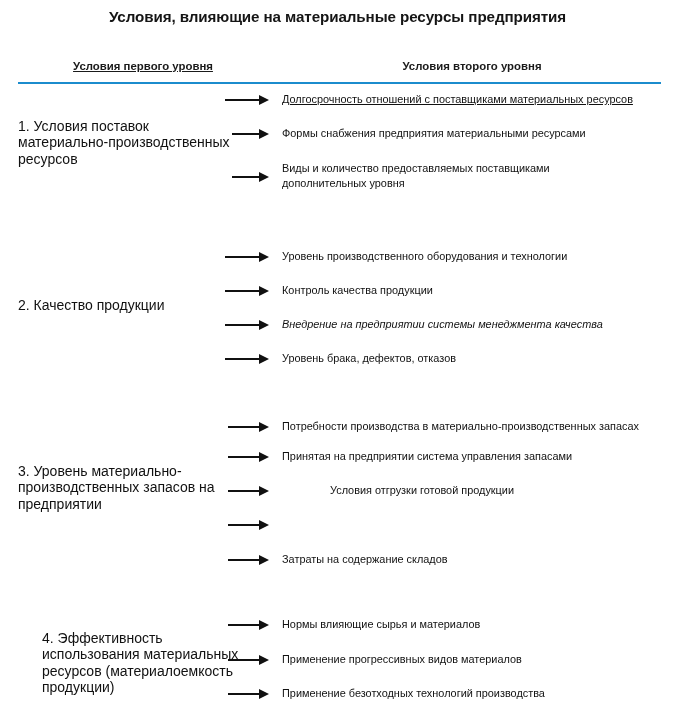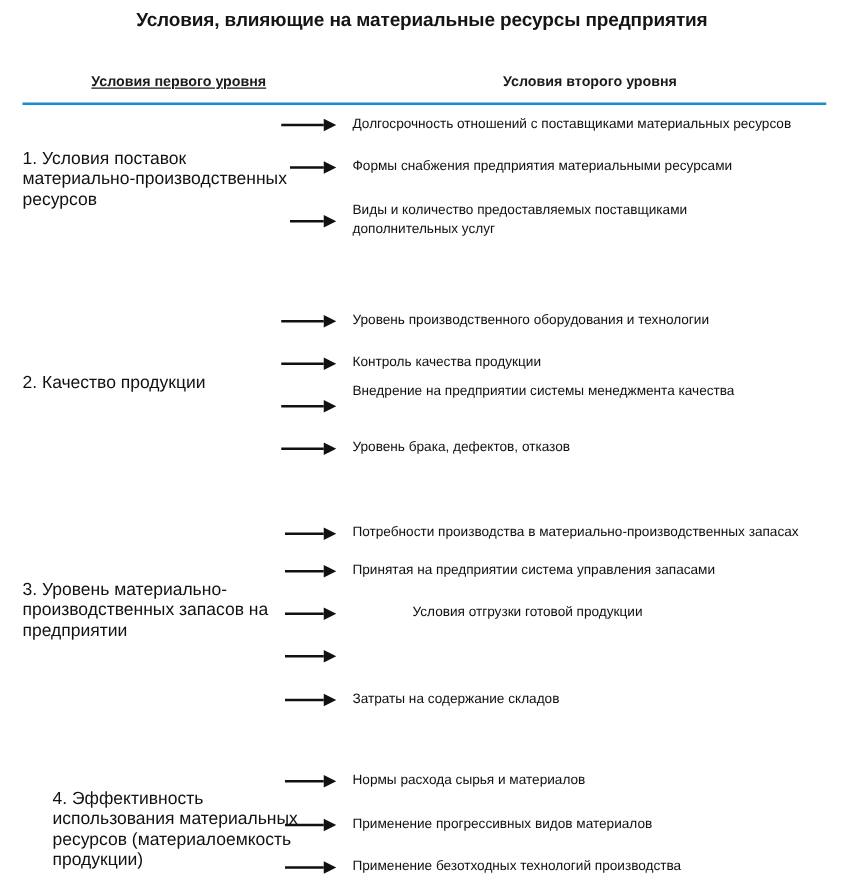--- a/index.html
+++ b/index.html
@@ -108,53 +108,53 @@
   <div class="col-head right">Условия второго уровня</div>
 
   <div class="divider" style="background: rgb(27, 140, 205);"></div>
 
   <div class="lvl1" style="left:18px; top:118px; width:215px;">1. Условия поставок материально-производственных ресурсов</div>
 
   <div class="arrow" style="left:225px; top:95px; width:44px;">
     <div class="shaft" style="width:34px;"></div>
       <div class="head" style="left:34px;"></div>
   </div>
-  <div class="lvl2" style="left:282px; top:92px; width:388px;">Долгосрочность отношений с поставщиками материальных ресурсов</div>
+  <div class="lvl2" style="left:282px; top:92px; width:388px;text-decoration:underline;">Долгосрочность отношений с поставщиками материальных ресурсов</div>
 
   <div class="arrow" style="left:232px; top:129px; width:37px;">
     <div class="shaft" style="width:27px;"></div>
       <div class="head" style="left:27px;"></div>
   </div>
   <div class="lvl2" style="left:282px; top:126px; width:388px;">Формы снабжения предприятия материальными ресурсами</div>
 
   <div class="arrow" style="left:232px; top:172px; width:37px;">
     <div class="shaft" style="width:27px;"></div>
       <div class="head" style="left:27px;"></div>
   </div>
-  <div class="lvl2" style="left:282px; top:161px; width:330px;">Виды и количество предоставляемых поставщиками дополнительных услуг</div>
+  <div class="lvl2" style="left:282px; top:161px; width:330px;">Виды и количество предоставляемых поставщиками дополнительных уровня</div>
 
   <div class="lvl1" style="left:18px; top:297px; width:215px;">2. Качество продукции</div>
 
   <div class="arrow" style="left:225px; top:252px; width:44px;">
     <div class="shaft" style="width:34px;"></div>
       <div class="head" style="left:34px;"></div>
   </div>
   <div class="lvl2" style="left:282px; top:249px; width:388px;">Уровень производственного оборудования и технологии</div>
 
   <div class="arrow" style="left:225px; top:286px; width:44px;">
     <div class="shaft" style="width:34px;"></div>
       <div class="head" style="left:34px;"></div>
   </div>
   <div class="lvl2" style="left:282px; top:283px; width:388px;">Контроль качества продукции</div>
 
   <div class="arrow" style="left:225px; top:320px; width:44px;">
     <div class="shaft" style="width:34px;"></div>
       <div class="head" style="left:34px;"></div>
   </div>
-  <div class="lvl2" style="left:282px; top:306px; width:388px;">Внедрение на предприятии системы менеджмента качества</div>
+  <div class="lvl2" style="left:282px; top:317px; width:388px;font-style:italic;">Внедрение на предприятии системы менеджмента качества</div>
 
   <div class="arrow" style="left:225px; top:354px; width:44px;">
     <div class="shaft" style="width:34px;"></div>
       <div class="head" style="left:34px;"></div>
   </div>
   <div class="lvl2" style="left:282px; top:351px; width:388px;">Уровень брака, дефектов, отказов</div>
 
   <div class="lvl1" style="left:18px; top:463px; width:215px;">3. Уровень материально-производственных запасов на предприятии</div>
 
   <div class="arrow" style="left:228px; top:422px; width:41px;">
@@ -185,21 +185,21 @@
       <div class="head" style="left:31px;"></div>
   </div>
   <div class="lvl2" style="left:282px; top:552px; width:388px;">Затраты на содержание складов</div>
 
   <div class="lvl1" style="left:18px; top:630px; width:215px;margin-left:24px;">4. Эффективность использования материальных ресурсов (материалоемкость продукции)</div>
 
   <div class="arrow" style="left:228px; top:620px; width:41px;">
     <div class="shaft" style="width:31px;"></div>
       <div class="head" style="left:31px;"></div>
   </div>
-  <div class="lvl2" style="left:282px; top:617px; width:388px;">Нормы расхода сырья и материалов</div>
+  <div class="lvl2" style="left:282px; top:617px; width:388px;">Нормы влияющие сырья и материалов</div>
 
   <div class="arrow" style="left:228px; top:655px; width:41px;">
     <div class="shaft" style="width:31px;"></div>
       <div class="head" style="left:31px;"></div>
   </div>
   <div class="lvl2" style="left:282px; top:652px; width:388px;">Применение прогрессивных видов материалов</div>
 
   <div class="arrow" style="left:228px; top:689px; width:41px;">
     <div class="shaft" style="width:31px;"></div>
       <div class="head" style="left:31px;"></div>

